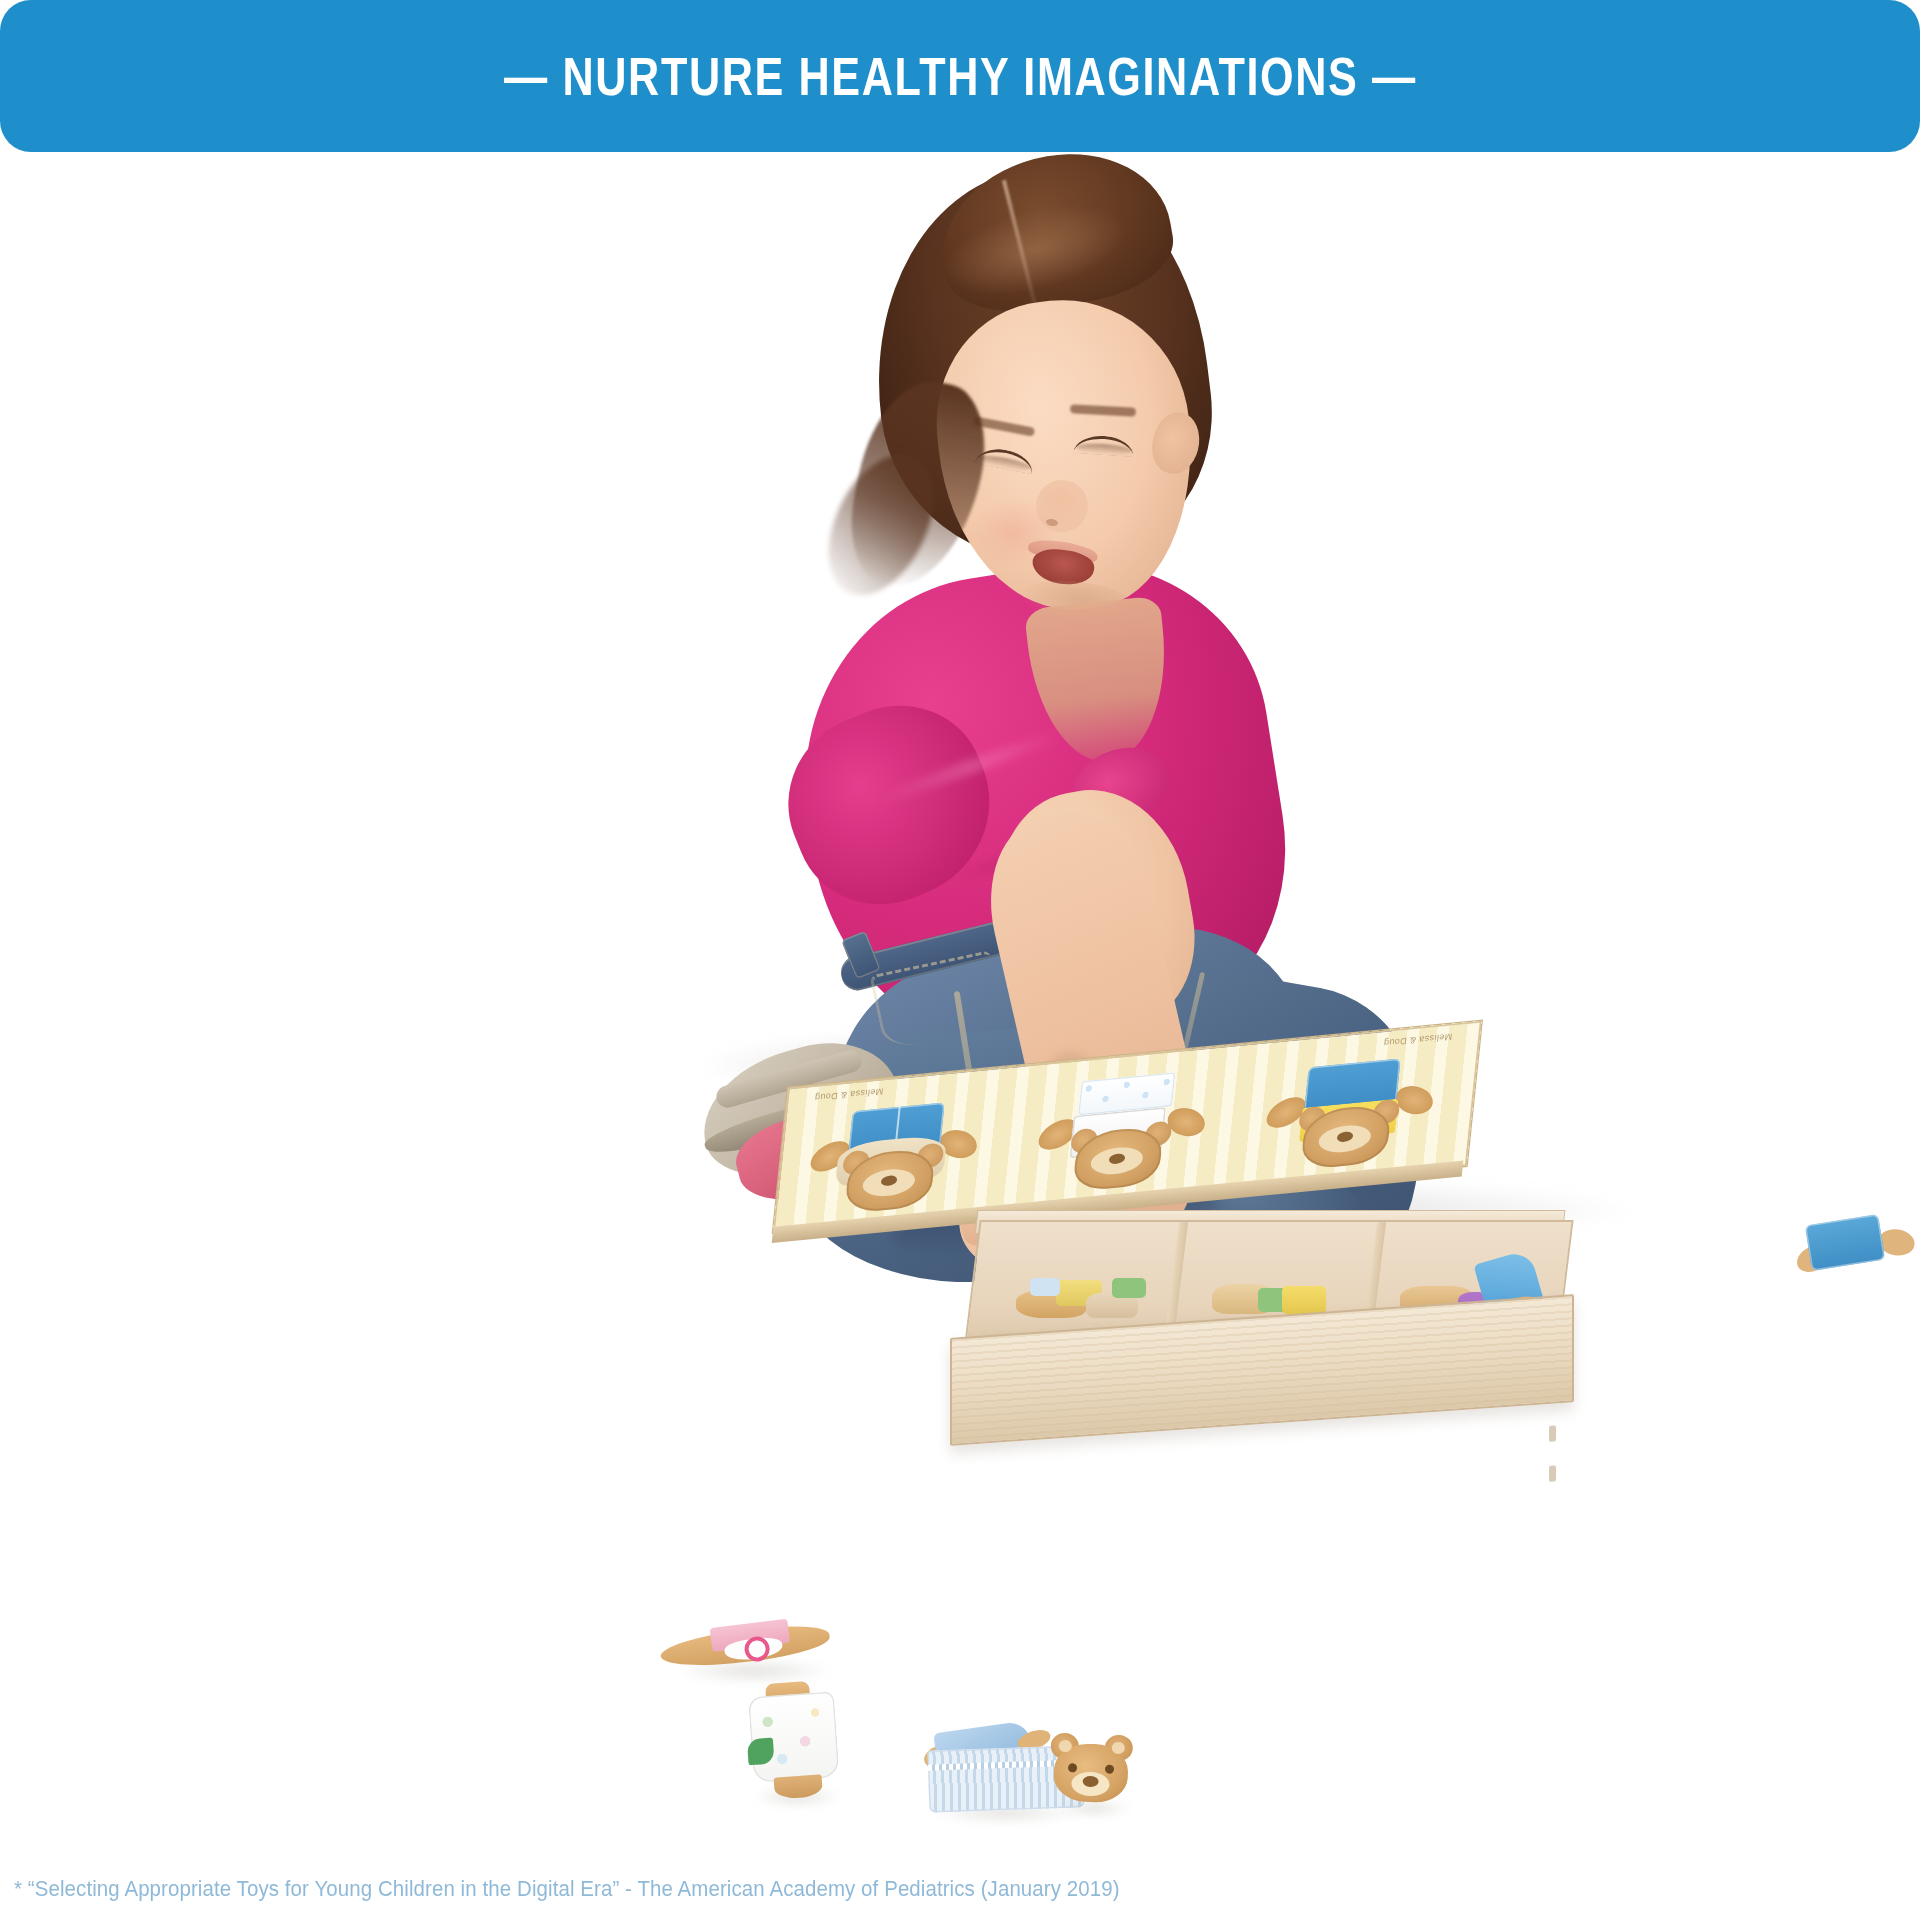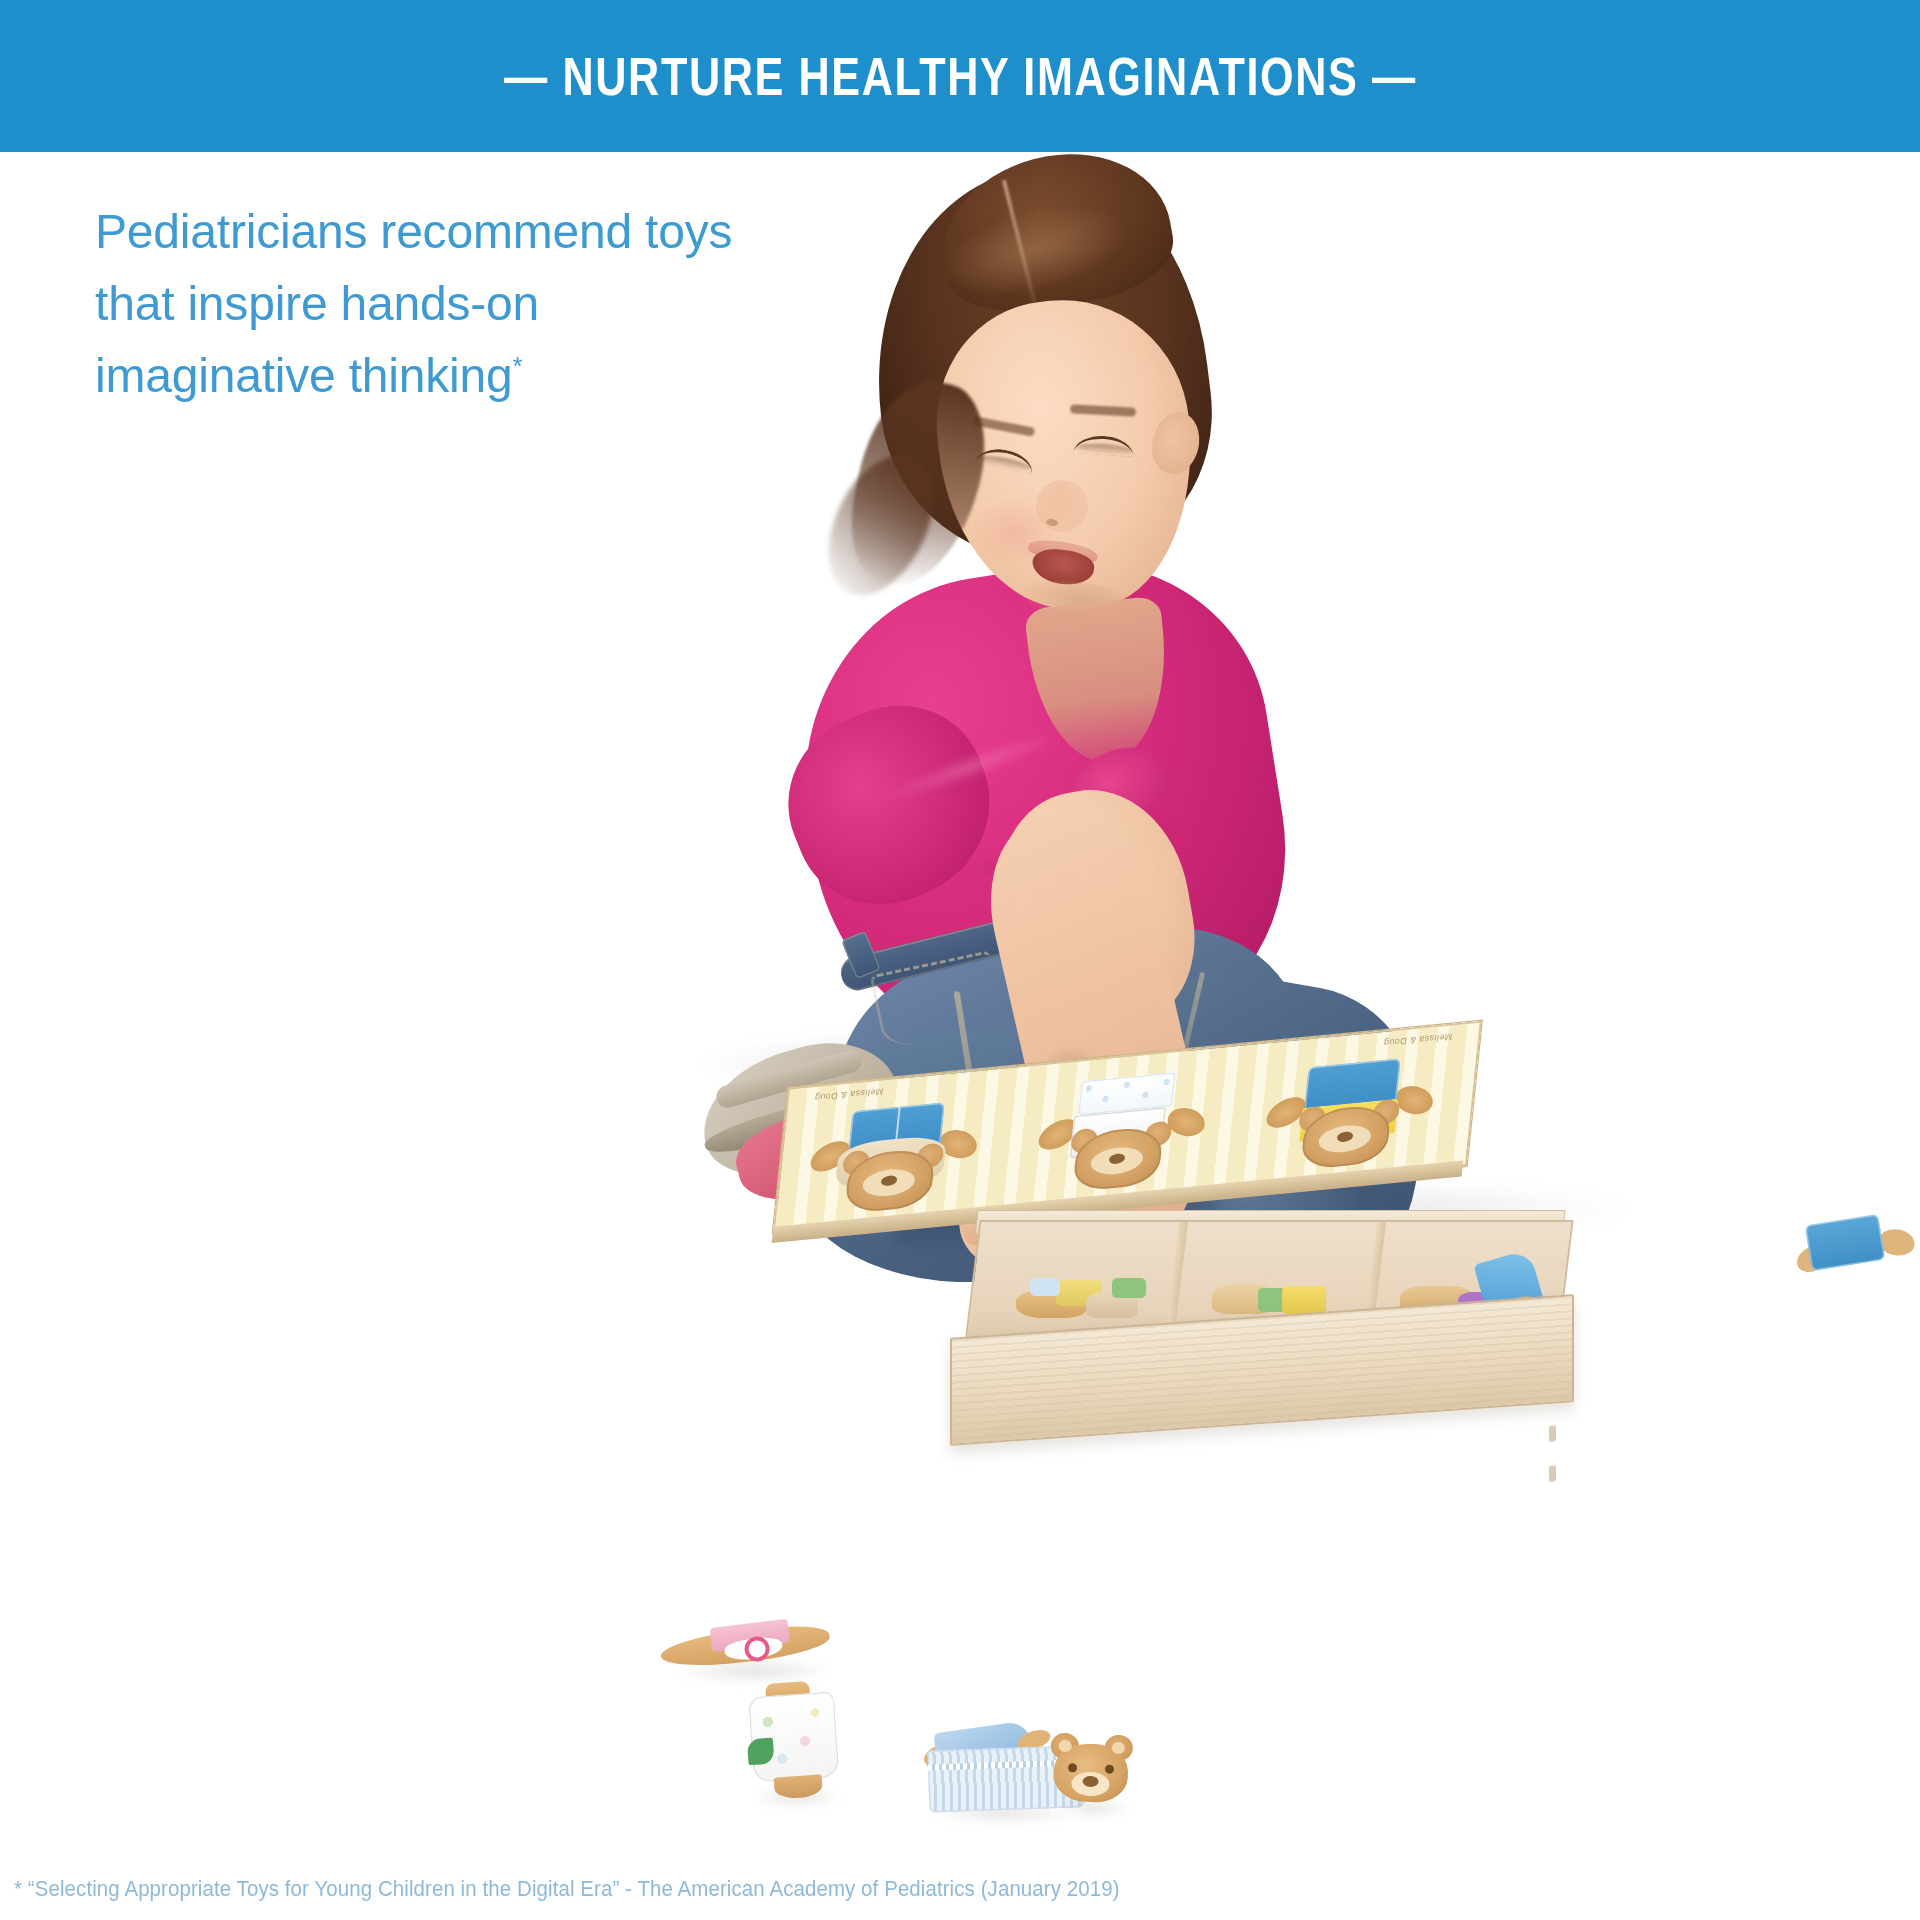--- a/index.html
+++ b/index.html
@@ -8,21 +8,21 @@
     background:#ffffff;
     font-family:"Liberation Sans", sans-serif;
     overflow:hidden;
     position:relative;
   }
 
   
   .header-band{
     position:absolute;left:0;top:0;width:1920px;height:152px;
     background:#1e8fcb;
-    display:flex;align-items:center;justify-content:center;
+    display:flex;align-items:center;justify-content:center;border-radius:31px;
   }
   .header-title{
     color:#ffffff;
     font-size:54px;
     font-weight:700;
     letter-spacing:2.0px;
     text-transform:uppercase;
     transform:scaleX(0.80);
     transform-origin:center center;
     white-space:nowrap;
@@ -853,21 +853,20 @@
     <div class="ei l"></div>
     <div class="ei r"></div>
     <div class="ey l"></div>
     <div class="ey r"></div>
     <div class="mz"></div>
     <div class="nz"></div>
   </div>
 </div>
 
 <div class="blk1">
-  <div class="block-body"><span>Pediatricians recommend toys that inspire hands-on imaginative thinking</span><sup>*</sup></div>
 </div>
 
 <div class="blk2">
 </div>
 
 <div class="blk3">
 </div>
 
 <div class="footnote">* “Selecting Appropriate Toys for Young Children in the Digital Era” -  The American Academy of Pediatrics (January 2019)</div>
 

